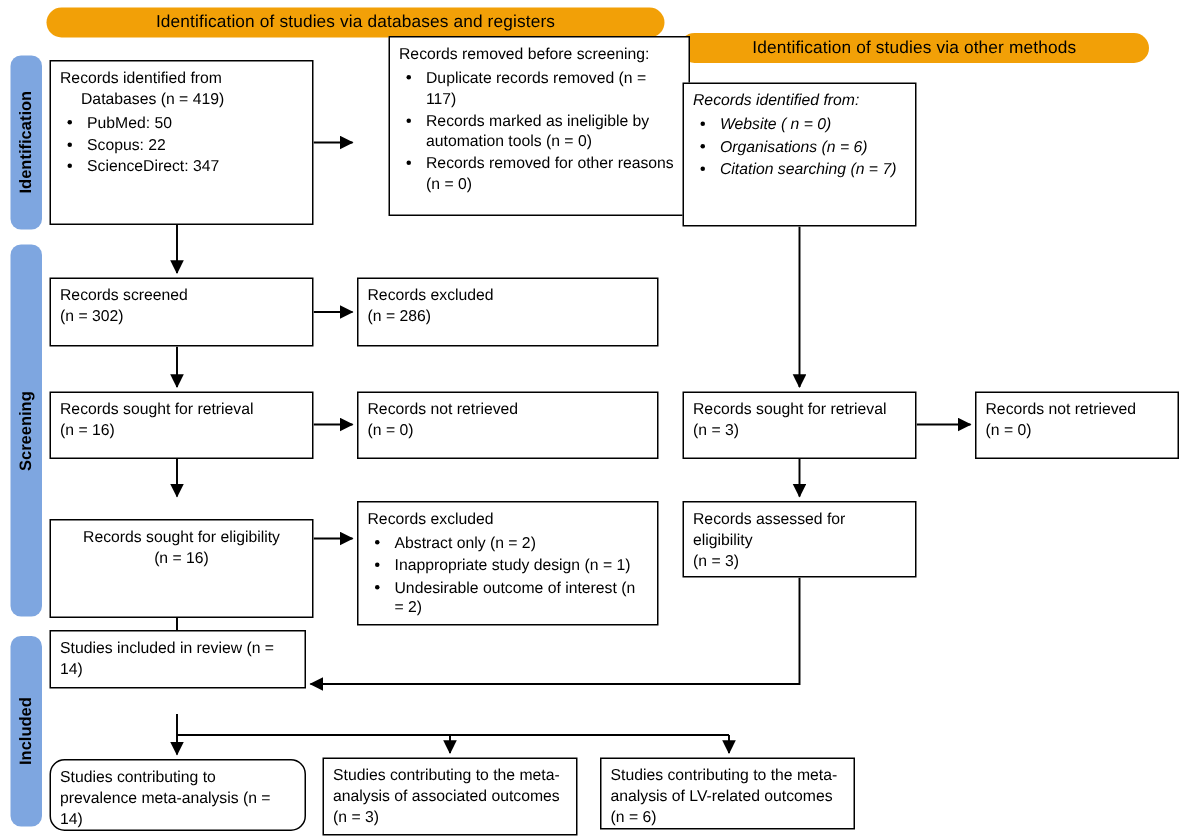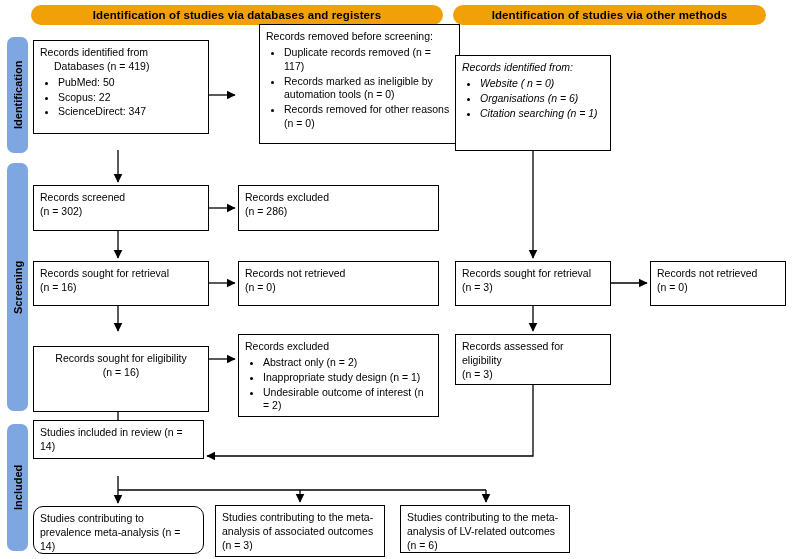--- a/index.html
+++ b/index.html
@@ -7,21 +7,21 @@
     --sidebar:#7EA6E0;
     --line:#000000;
   }
   html,body{margin:0;padding:0;background:#ffffff;}
   body{font-family:"Liberation Sans", sans-serif;color:#000;}
   .canvas{position:relative;width:794px;height:559px;background:#fff;overflow:hidden;}
   .arrows{position:absolute;left:0;top:0;width:794px;height:559px;pointer-events:none;}
   .banner{
     position:absolute;height:20px;background:var(--banner);
     border-radius:10px;display:flex;align-items:center;justify-content:center;
-    font-weight:bold;font-size:11.5px;letter-spacing:.1px;
+    font-weight:normal;font-size:11.5px;letter-spacing:.1px;
   }
   .side-label{
     position:absolute;width:21px;background:var(--sidebar);border-radius:7px;
     display:flex;align-items:center;justify-content:center;
     writing-mode:vertical-rl;transform:rotate(180deg);
     font-weight:bold;font-size:11px;
   }
   .box{
     position:absolute;background:#fff;border:1px solid #000;
     box-sizing:border-box;padding:5px 6px;font-size:10.5px;line-height:1.32;
@@ -56,27 +56,27 @@
       <line x1="533" y1="306" x2="533" y2="331" marker-end="url(#ah)"></line>
       <polyline points="533,385 533,456 207,456" marker-end="url(#ah)"></polyline>
       <line x1="118" y1="476" x2="118" y2="503" marker-end="url(#ah)"></line>
       <line x1="118" y1="490" x2="486" y2="490"></line>
       <line x1="300" y1="490" x2="300" y2="502" marker-end="url(#ah)"></line>
       <line x1="486" y1="490" x2="486" y2="502" marker-end="url(#ah)"></line>
     </g>
   </svg>
 
   <div class="banner" style="left:31px;top:5px;width:412px;">Identification of studies via databases and registers</div>
-  <div class="banner" style="left:453px;top:5px;width:313px;">Identification of studies via other methods</div>
+  <div class="banner" style="left:453px;top:22px;width:313px;">Identification of studies via other methods</div>
 
   <div class="side-label" style="left:7px;top:37px;height:116px;">Identification</div>
   <div class="side-label" style="left:7px;top:163px;height:248px;">Screening</div>
   <div class="side-label" style="left:7px;top:424px;height:127px;">Included</div>
 
-  <div class="box" style="left:33px;top:40px;width:176px;height:94px;">
+  <div class="box" style="left:33px;top:40px;width:176px;height:110px;">
     <div>Records identified from</div>
     <div class="indent">Databases (n = 419)</div>
     <ul class="bullets">
         <li>PubMed: 50</li>
         <li>Scopus: 22</li>
         <li>ScienceDirect: 347</li>
       </ul>
   </div>
 
   <div class="box" style="left:238px;top:24px;width:201px;height:120px;margin-left:21px;">
@@ -86,21 +86,21 @@
         <li>Records marked as ineligible by automation tools (n = 0)</li>
         <li>Records removed for other reasons (n = 0)</li>
       </ul>
   </div>
 
   <div class="box" style="left:455px;top:55px;width:156px;height:96px;font-style:italic;">
     <div>Records identified from:</div>
     <ul class="bullets">
         <li>Website ( n = 0)</li>
         <li>Organisations (n = 6)</li>
-        <li>Citation searching (n = 1)</li>
+        <li>Citation searching (n = 7)</li>
       </ul>
   </div>
 
   <div class="box" style="left:33px;top:185px;width:176px;height:46px;">
     <div>Records screened</div>
     <div>(n = 302)</div>
   </div>
 
   <div class="box" style="left:238px;top:185px;width:201px;height:46px;">
     <div>Records excluded</div>

